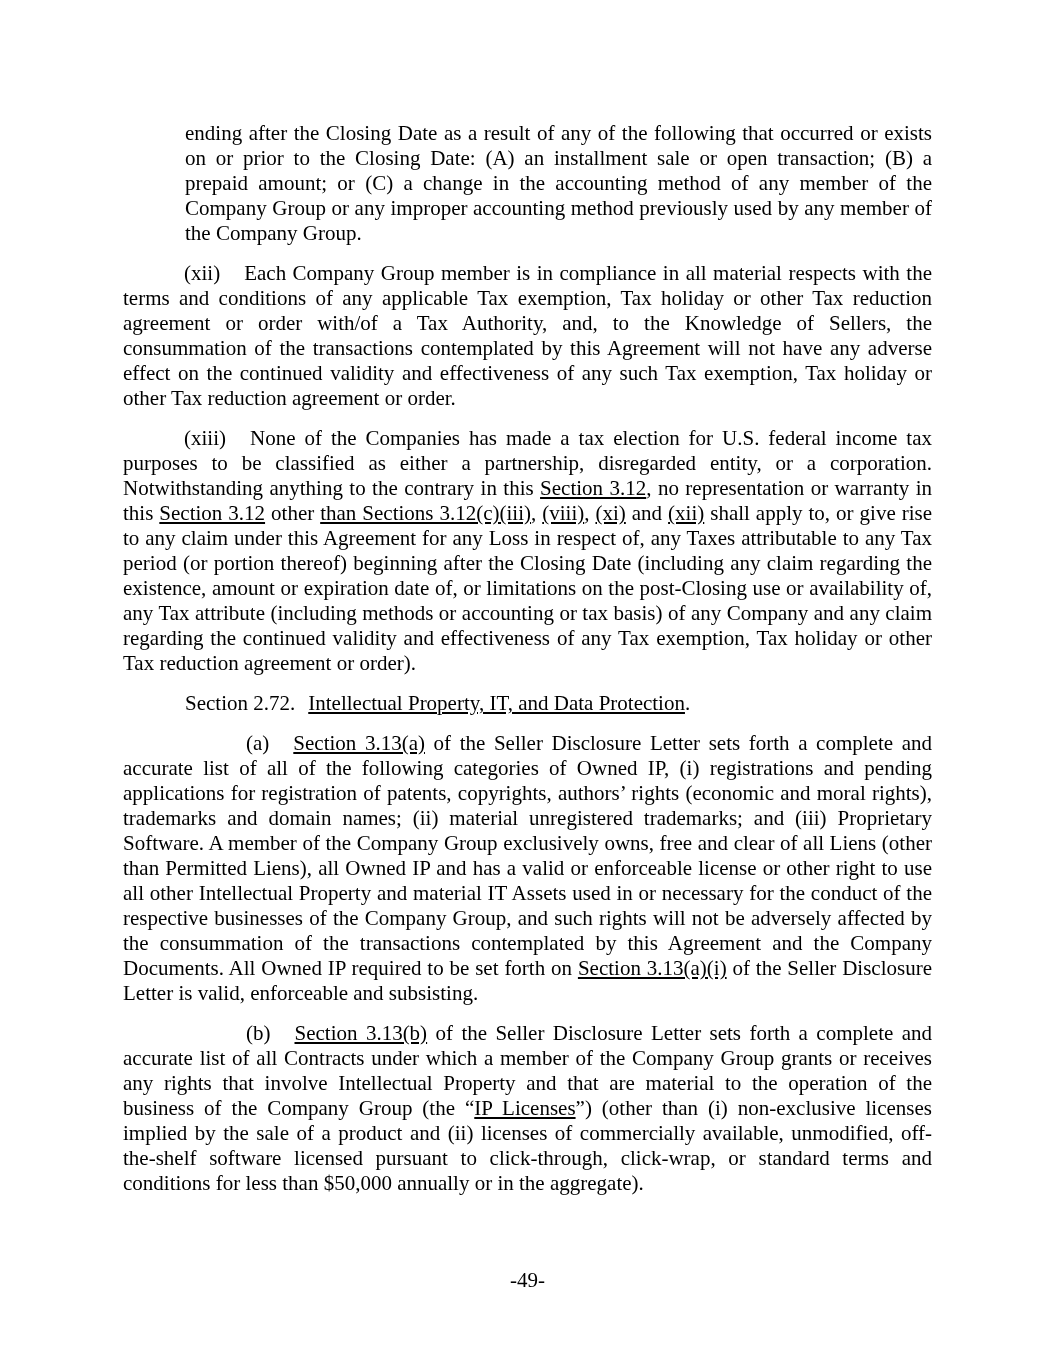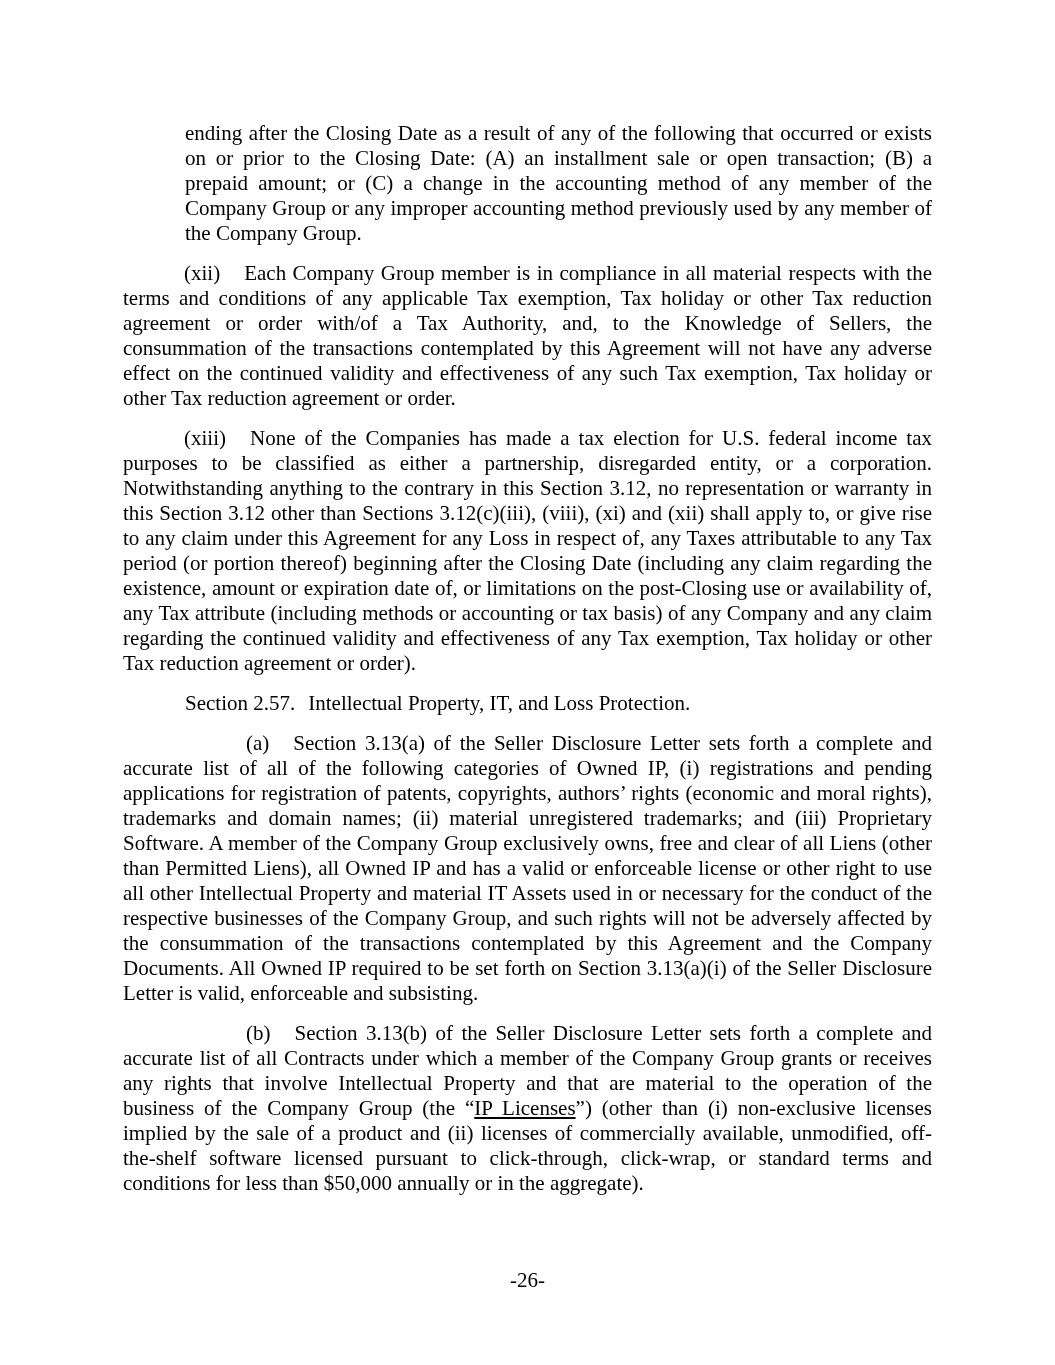--- a/index.html
+++ b/index.html
@@ -30,21 +30,21 @@
   .para.block        { margin-left: 62px; }
   .para.block-indent { text-indent: 61px; }
   
   .para.heading      { text-indent: 62px; text-align: left; }
   
   .para.full-indent  { text-indent: 123px; }
 
   .tab    { display: inline-block; width: 24px; }
   .tab-sm { display: inline-block; width: 13px; }
 
-  .u  { }
+  .u  { text-decoration: underline; }
   .bu { font-weight: normal; text-decoration: underline; }
 
   .footer {
     position: absolute;
     top: 1268px;
     left: 0;
     right: 0;
     text-align: center;
     font-family: "Liberation Serif", "DejaVu Serif", serif;
     font-size: 21px;
@@ -52,18 +52,18 @@
   }
 </style>
 </head>
 <body>
 
 <div class="page">
   <div>
       <p class="para block"><span>ending after the Closing Date as a result of any of the following that occurred or exists on or prior to the Closing Date: (A) an installment sale or open transaction; (B) a prepaid amount; or (C) a change in the accounting method of any member of the Company Group or any improper accounting method previously used by any member of the Company Group.</span></p>
       <p class="para block-indent"><span>(xii)</span><span class="tab"></span><span>Each Company Group member is in compliance in all material respects with the terms and conditions of any applicable Tax exemption, Tax holiday or other Tax reduction agreement or order with/of a Tax Authority, and, to the Knowledge of Sellers, the consummation of the transactions contemplated by this Agreement will not have any adverse effect on the continued validity and effectiveness of any such Tax exemption, Tax holiday or other Tax reduction agreement or order.</span></p>
       <p class="para block-indent"><span>(xiii)</span><span class="tab"></span><span>None of the Companies has made a tax election for U.S. federal income tax purposes to be classified as either a partnership, disregarded entity, or a corporation. Notwithstanding anything to the contrary in this </span><span class="u">Section 3.12</span><span>, no representation or warranty in this </span><span class="u">Section 3.12</span><span> other </span><span class="u">than Sections 3.12(c)(iii)</span><span>, </span><span class="u">(viii)</span><span>, </span><span class="u">(xi)</span><span> and </span><span class="u">(xii)</span><span> shall apply to, or give rise to any claim under this Agreement for any Loss in respect of, any Taxes attributable to any Tax period (or portion thereof) beginning after the Closing Date (including any claim regarding the existence, amount or expiration date of, or limitations on the post-Closing use or availability of, any Tax attribute (including methods or accounting or tax basis) of any Company and any claim regarding the continued validity and effectiveness of any Tax exemption, Tax holiday or other Tax reduction agreement or order).</span></p>
-      <p class="para heading"><span>Section 2.57.</span><span class="tab-sm"></span><span class="u">Intellectual Property, IT, and Loss Protection</span><span>.</span></p>
+      <p class="para heading"><span>Section 2.72.</span><span class="tab-sm"></span><span class="u">Intellectual Property, IT, and Data Protection</span><span>.</span></p>
       <p class="para full-indent"><span>(a)</span><span class="tab"></span><span class="u">Section 3.13(a)</span><span> of the Seller Disclosure Letter sets forth a complete and accurate list of all of the following categories of Owned IP, (i) registrations and pending applications for registration of patents, copyrights, authors’ rights (economic and moral rights), trademarks and domain names; (ii) material unregistered trademarks; and (iii) Proprietary Software. A member of the Company Group exclusively owns, free and clear of all Liens (other than Permitted Liens), all Owned IP and has a valid or enforceable license or other right to use all other Intellectual Property and material IT Assets used in or necessary for the conduct of the respective businesses of the Company Group, and such rights will not be adversely affected by the consummation of the transactions contemplated by this Agreement and the Company Documents. All Owned IP required to be set forth on </span><span class="u">Section 3.13(a)(i)</span><span> of the Seller Disclosure Letter is valid, enforceable and subsisting.</span></p>
       <p class="para full-indent"><span>(b)</span><span class="tab"></span><span class="u">Section 3.13(b)</span><span> of the Seller Disclosure Letter sets forth a complete and accurate list of all Contracts under which a member of the Company Group grants or receives any rights that involve Intellectual Property and that are material to the operation of the business of the Company Group (the “</span><span class="bu">IP Licenses</span><span>”) (other than (i) non-exclusive licenses implied by the sale of a product and (ii) licenses of commercially available, unmodified, off-the-shelf software licensed pursuant to click-through, click-wrap, or standard terms and conditions for less than $50,000 annually or in the aggregate).</span></p>
     </div>
-  <div class="footer">-26-</div>
+  <div class="footer">-49-</div>
 </div>
 
 </body></html>

